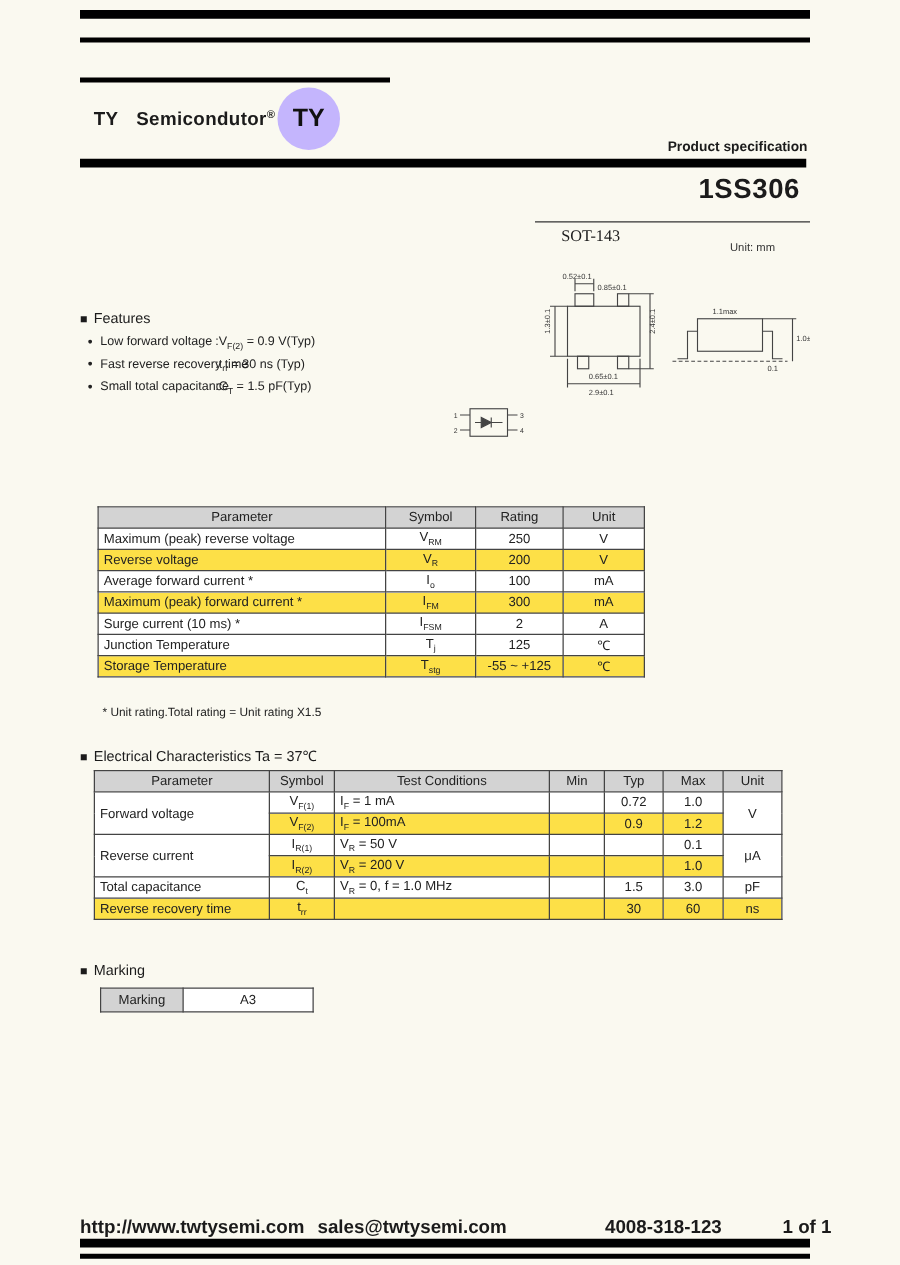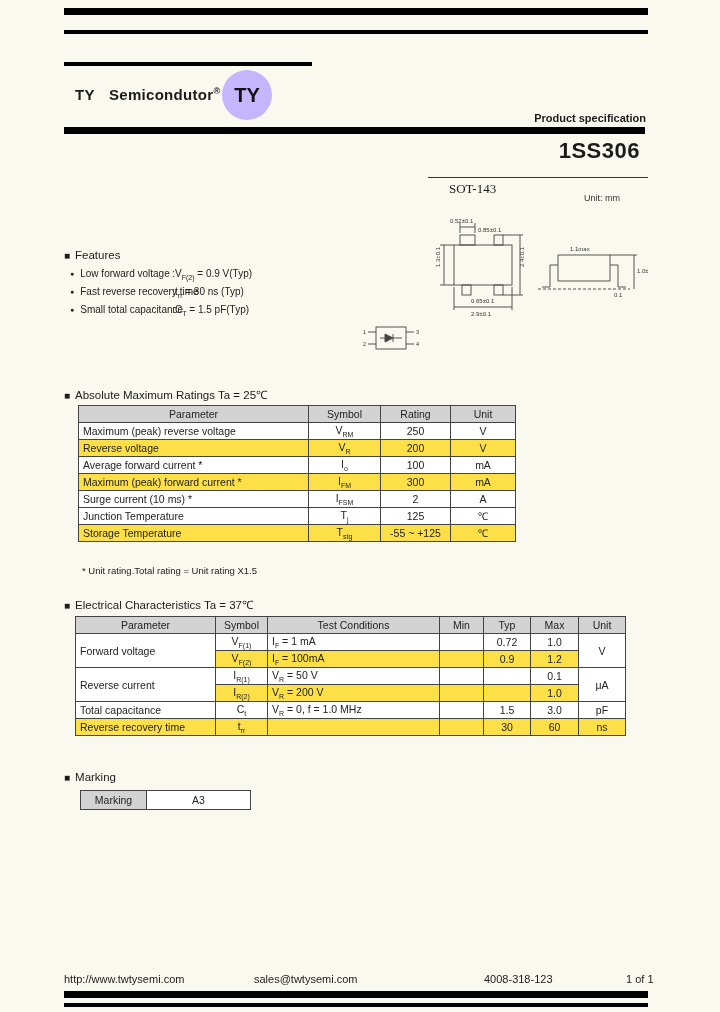--- a/index.html
+++ b/index.html
@@ -47,21 +47,21 @@
   td.al { text-align:left; }
   sub { font-size:7px; }
 
   .abs-table  { position:absolute; left:78px; top:405px; width:437px; }
   .footnote   { position:absolute; left:82px; top:565px; font-size:9.5px; color:#222; }
   .elec-table { position:absolute; left:75px; top:616px; width:550px; }
   .marking-table { position:absolute; left:80px; top:790px; width:170px; }
   .marking-table td { height:19px; }
   .marking-table td.mk { background:#D3D3D3; }
 
-  .footer-text { position:absolute; top:973px; font-size:11px; font-weight:normal; white-space:nowrap; }
+  .footer-text { position:absolute; top:973px; font-size:15px; font-weight:bold; white-space:nowrap; }
   .ft-url { left:64px; } .ft-email { left:254px; } .ft-phone { left:484px; } .ft-page { left:626px; }
 </style>
 </head>
 <body>
 
 <div class="page">
 
   <div class="bar bar-top-1"></div>
   <div class="bar bar-top-2"></div>
   <div class="bar logo-rule" style="position:absolute;"></div>
@@ -144,23 +144,20 @@
   <div class="feature-line f0">
     <span class="blt">●</span><span class="flabel">Low forward voltage</span><span>:V<sub>F(2)</sub> = 0.9 V(Typ)</span>
   </div>
   <div class="feature-line f1">
     <span class="blt">●</span><span class="flabel">Fast reverse recovery time</span><span>:t<sub>rr</sub> = 30 ns (Typ)</span>
   </div>
   <div class="feature-line f2">
     <span class="blt">●</span><span class="flabel">Small total capacitance</span><span>:C<sub>T</sub> = 1.5 pF(Typ)</span>
   </div>
 
-  <div class="sec-heading h-absmax">
-    <span class="sq">■</span><span>Absolute Maximum Ratings Ta = 25℃</span>
-  </div>
   <table class="abs-table">
     <colgroup>
         <col style="width:230px">
         <col style="width:72px">
         <col style="width:70px">
         <col style="width:65px">
       </colgroup>
     <thead>
         <tr>
           <th>Parameter</th>

